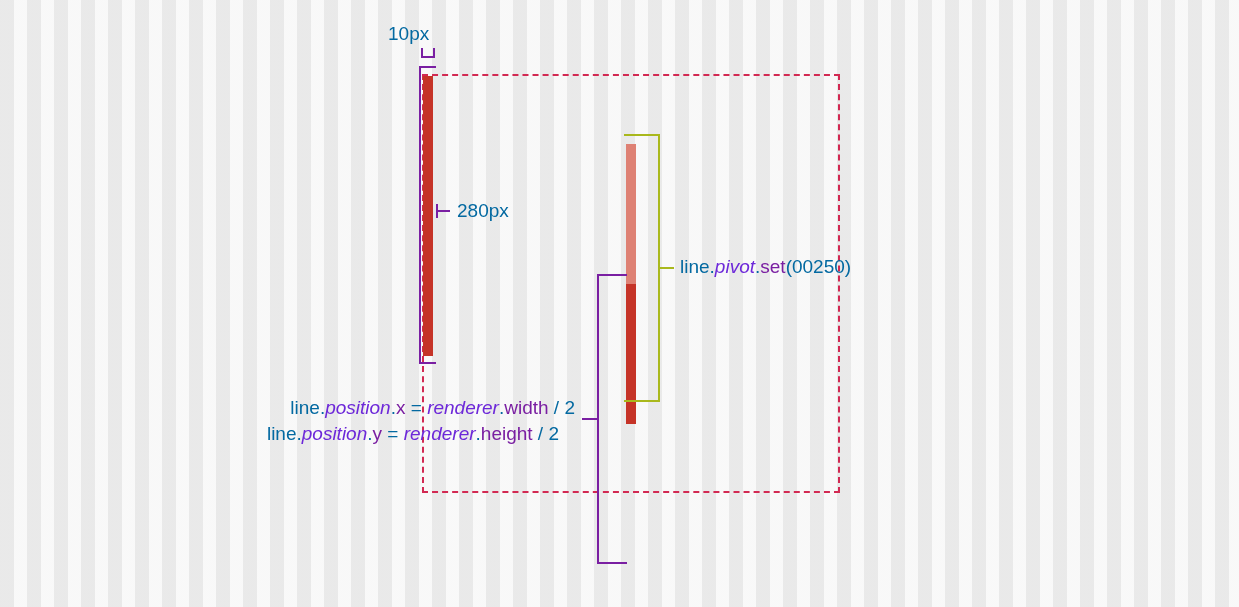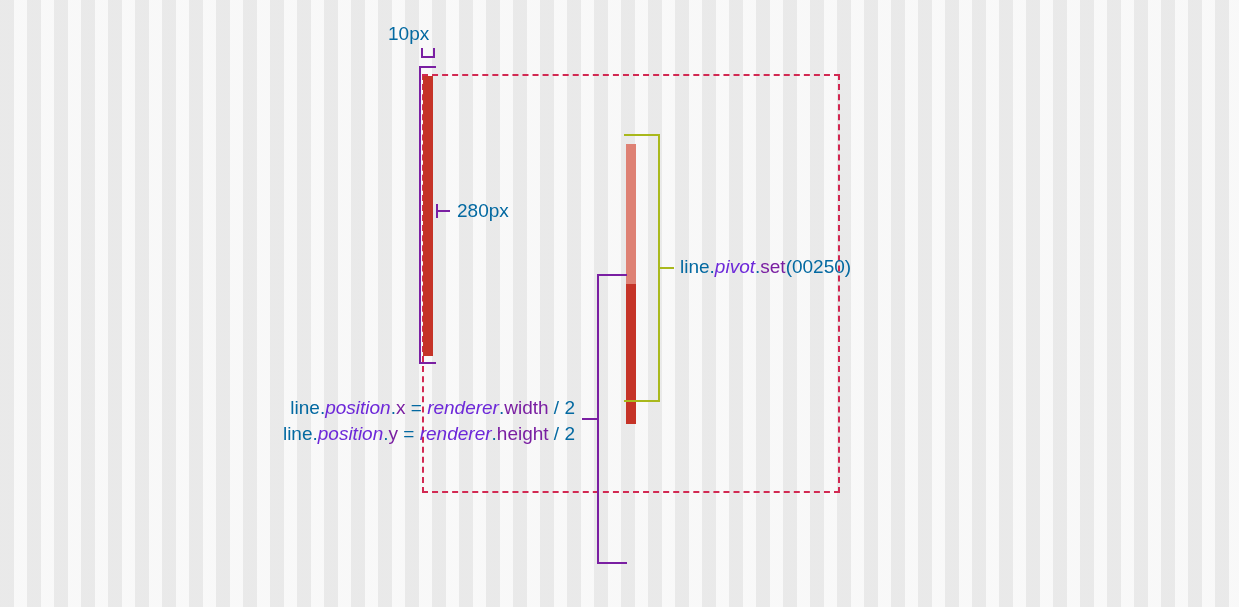--- a/index.html
+++ b/index.html
@@ -61,15 +61,15 @@
 </div>
 
 <div class="abs nowrap" style="left:680px;top:256px;">
   <span class="c-steel">line</span><span class="c-steel">.</span><span class="c-olive">pivot</span><span class="c-steel">.</span><span class="c-purple">set</span><span class="c-steel">(00250)</span>
 </div>
 
 <div class="abs nowrap ra" style="left:130px;top:397px;width:445px;">
   <span class="c-steel">line</span><span class="c-steel">.</span><span class="c-olive">position</span><span class="c-steel">.</span><span class="c-purple">x</span><span class="c-steel"> = </span><span class="c-olive">renderer</span><span class="c-steel">.</span><span class="c-purple">width</span><span class="c-steel"> / 2</span>
 </div>
 
-<div class="abs nowrap ra" style="left:130px;top:423px;width:445px;">
+<div class="abs nowrap ra" style="left:114px;top:423px;width:445px;">
   <span class="c-steel">line</span><span class="c-steel">.</span><span class="c-olive">position</span><span class="c-steel">.</span><span class="c-purple">y</span><span class="c-steel"> = </span><span class="c-olive">renderer</span><span class="c-steel">.</span><span class="c-purple">height</span><span class="c-steel"> / 2</span>
 </div>
 
 </body></html>

